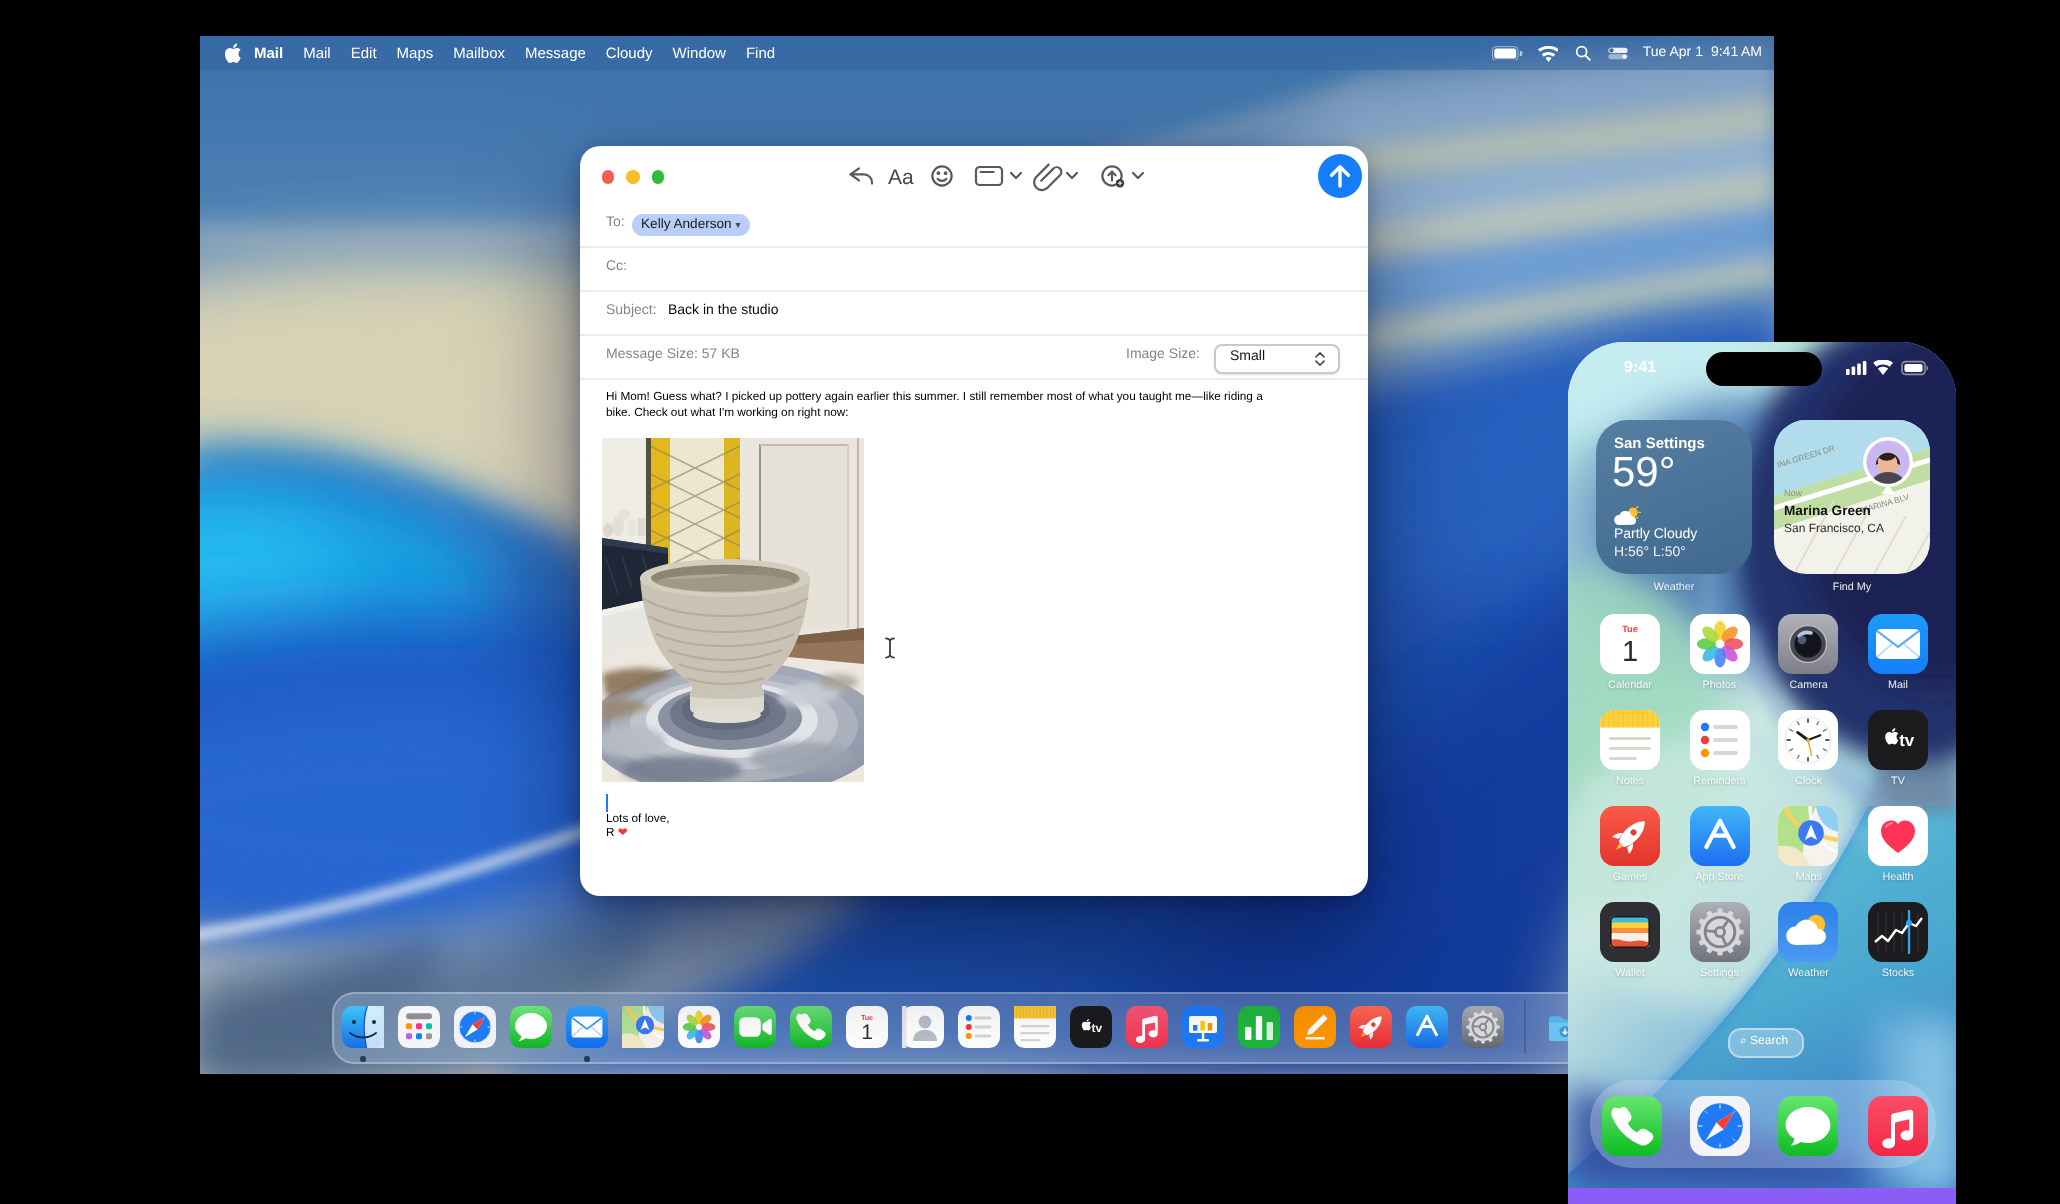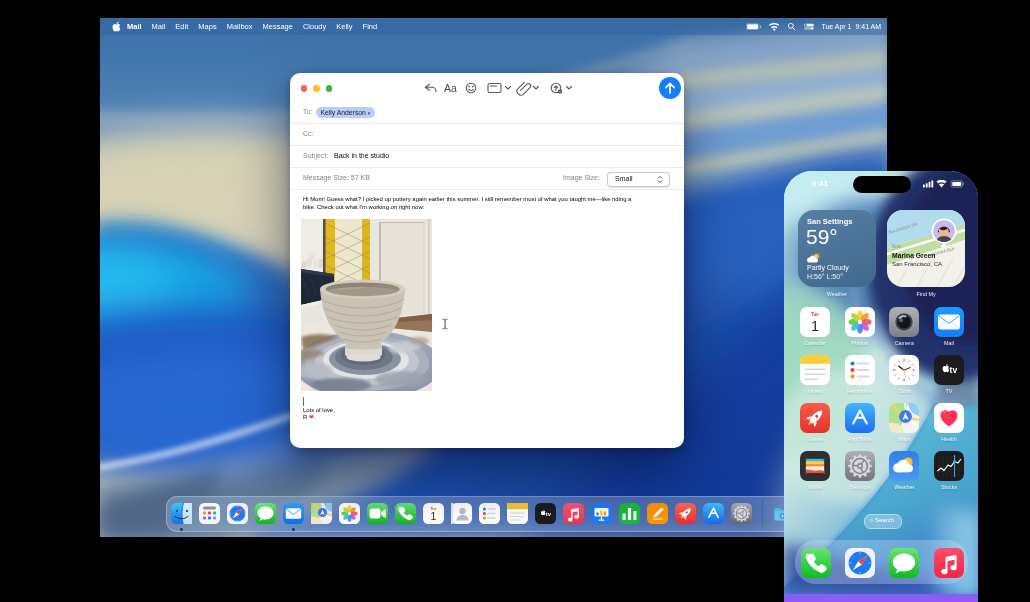--- a/index.html
+++ b/index.html
@@ -79,21 +79,21 @@
 <svg width="9" height="11" viewBox="0 0 16 19" style="margin-left:12px;margin-right:6px">
           <path fill="#fff" d="M12.9,10.1c0-2.2,1.8-3.3,1.9-3.3c-1-1.5-2.6-1.7-3.2-1.7c-1.4-0.1-2.7 0.8-3.4 0.8C7.6,5.9,6.5,5.1,5.3,5.1C3.8,5.2,2.4,6,1.6,7.3c-1.5,2.7-0.4,6.6,1.1,8.8c0.7,1.1,1.6,2.3,2.7,2.2c1.1,0,1.5-0.7,2.8-0.7c1.3,0,1.7,0.7,2.8,0.7c1.2,0,1.9-1.1,2.6-2.1c0.8-1.2,1.2-2.4,1.2-2.5C14.8,13.6,12.9,12.9,12.9,10.1z M10.7,3.7c0.6-0.7,1-1.7,0.9-2.7c-0.9,0-1.9,0.6-2.5,1.3C8.5,2.9,8,3.9,8.1,4.9C9.1,5,10.1,4.4,10.7,3.7z"></path>
         </svg>
 <span class="mi" style="font-weight:bold">Mail</span>
         <span class="mi">Mail</span>
         <span class="mi">Edit</span>
         <span class="mi">Maps</span>
         <span class="mi">Mailbox</span>
         <span class="mi">Message</span>
         <span class="mi">Cloudy</span>
-        <span class="mi">Kelly</span>
+        <span class="mi">Window</span>
         <span class="mi">Find</span>
 <div id="mbright">
 <svg width="15.5" height="7.5" viewBox="0 0 34 16" style="margin-right:7px">
             <rect x="0.5" y="0.5" width="28" height="15" rx="4" fill="none" stroke="rgba(255,255,255,0.6)"></rect>
             <rect x="2.5" y="2.5" width="24" height="11" rx="2.5" fill="#fff"></rect>
             <path d="M30.5,5 v6 a3,3 0 0 0 0,-6z" fill="rgba(255,255,255,0.6)"></path>
           </svg>
 <svg width="10.5" height="8" viewBox="0 0 24 18" style="margin-right:8px">
             <path d="M12,17.2l3.5-4.4c-2-1.6-5-1.6-7,0L12,17.2z M12,9.4c2,0,3.9,0.7,5.5,1.9l2.2-2.7C17.5,6.8,14.8,5.8,12,5.8S6.5,6.8,4.3,8.5l2.2,2.7C8.1,10.1,10,9.4,12,9.4z M12,2.2c3.6,0,7,1.2,9.8,3.4L24,2.9C20.6,0.2,16.4-1,12-1S3.4,0.2,0,2.9l2.2,2.7C5,3.4,8.4,2.2,12,2.2z" transform="translate(0,0.8)" fill="#fff"></path>
           </svg>

